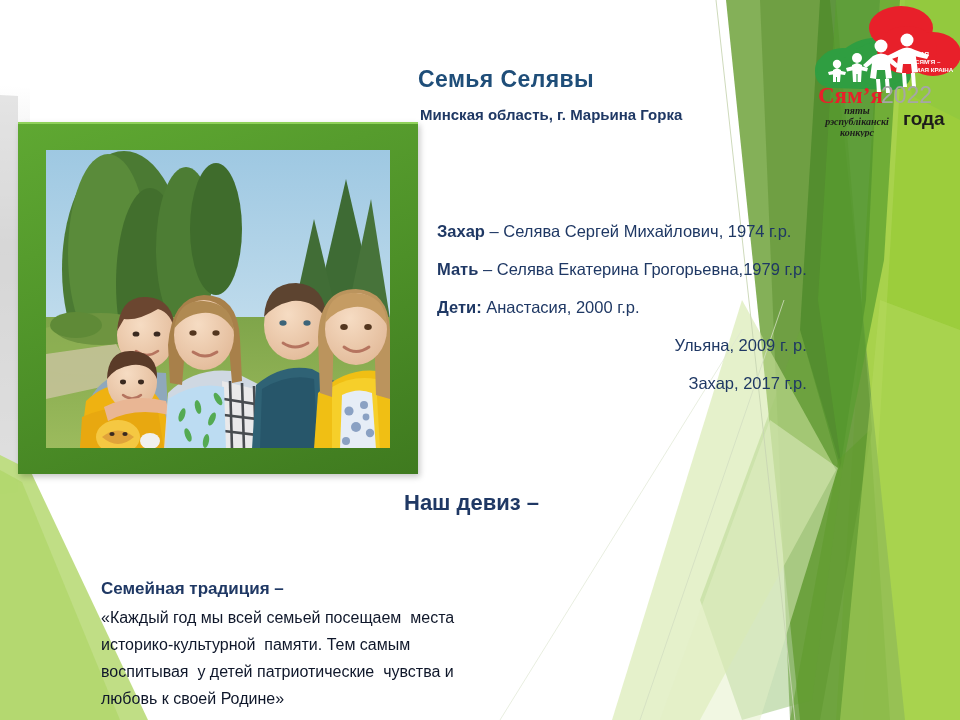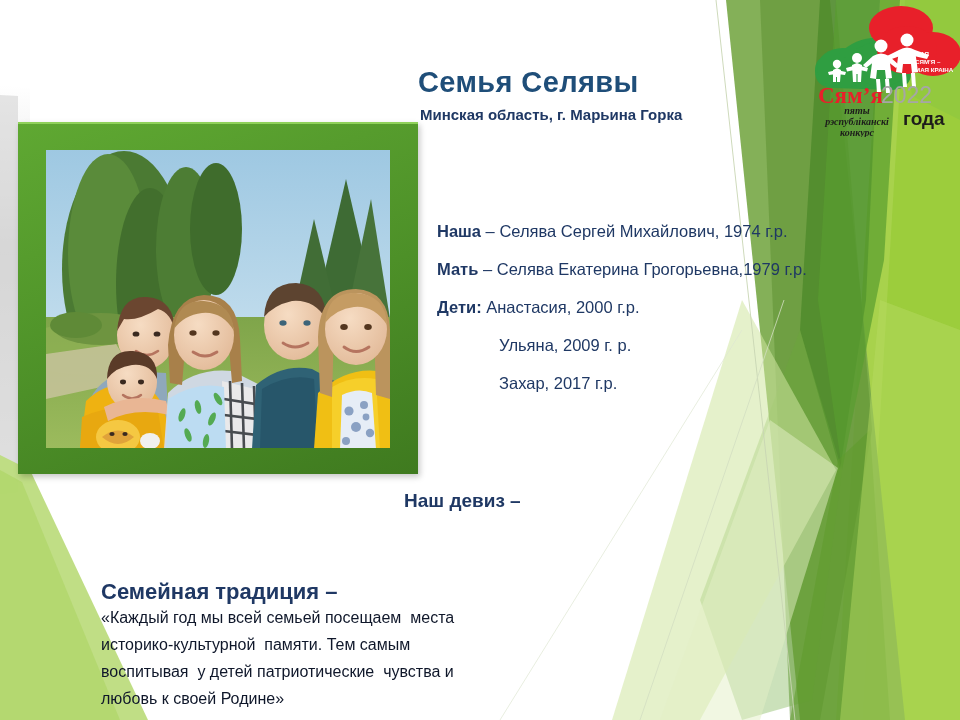--- a/index.html
+++ b/index.html
@@ -47,21 +47,21 @@
     overflow: hidden;
     background: #6f9ab5;
   }
   .photo-svg { display:block; width:100%; height:100%; }
 
   
   .title {
     position: absolute;
     left: 418px;
     top: 66px;
-    font-size: 29px;
+    font-size: 23px;
     font-weight: bold;
     color: #1f4e79;
     letter-spacing: 0.4px;
     white-space: nowrap;
   }
   .subtitle {
     position: absolute;
     left: 420px;
     top: 106px;
     font-size: 15px;
@@ -74,48 +74,48 @@
   .members {
     position: absolute;
     left: 437px;
     top: 212px;
     color: #1f3864;
     font-size: 16.5px;
     line-height: 38px;
   }
   .members .row { white-space: nowrap; }
   .members b { font-weight: bold; }
-  .members .indent { padding-left: 62px; }
+  .members .indent { padding-left: 62px; text-align: right; }
 
   
   .motto-label {
     position: absolute;
     left: 404px;
     top: 490px;
-    font-size: 19px;
+    font-size: 22px;
     font-weight: bold;
     color: #1f3864;
     white-space: nowrap;
   }
   .motto-text {
     position: absolute;
     left: 551px;
     top: 488px;
     font-size: 16.5px;
     color: #1f3864;
     line-height: 25px;
     white-space: pre;
   }
 
   
   .tradition-label {
     position: absolute;
     left: 101px;
     top: 579px;
-    font-size: 22px;
+    font-size: 17px;
     font-weight: bold;
     color: #1f3864;
     white-space: nowrap;
   }
   .tradition-text {
     position: absolute;
     left: 101px;
     top: 604px;
     font-size: 16px;
     color: #0f172a;
@@ -313,21 +313,21 @@
         </g>
       </svg>
     </div>
   </div>
 
   <div class="title">Семья Селявы</div>
   <div class="subtitle">Минская область, г. Марьина Горка</div>
 
   <div class="members">
     <div class="row">
-      <b>Наша</b><span> – </span><span>Селява  Сергей  Михайлович,  1974 г.р.</span>
+      <b>Захар</b><span> – </span><span>Селява  Сергей  Михайлович,  1974 г.р.</span>
     </div>
     <div class="row">
       <b>Мать</b><span> – </span><span>Селява  Екатерина  Грогорьевна,1979 г.р.</span>
     </div>
     <div class="row">
       <b>Дети:</b><span> </span><span>Анастасия, 2000 г.р.</span>
     </div>
     <div class="row indent">
       <span>Ульяна,  2009 г. р.</span>
     </div>

